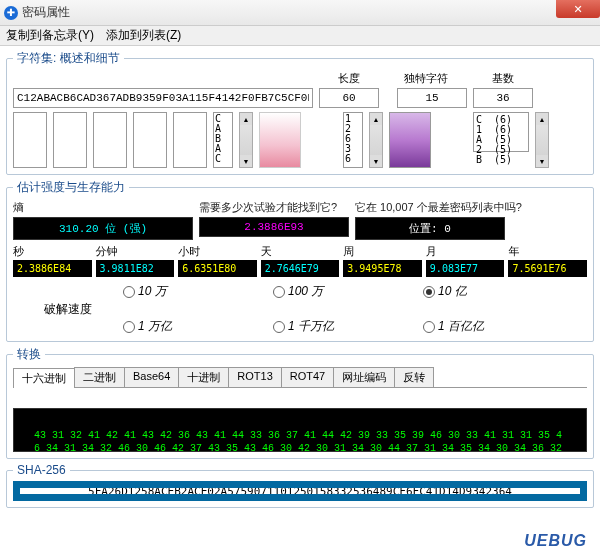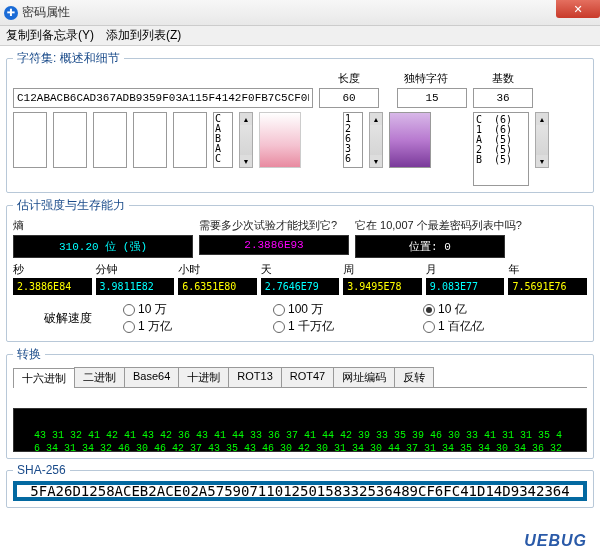--- a/index.html
+++ b/index.html
@@ -23,47 +23,47 @@
 .row2 { display: flex; gap: 6px; margin-top: 4px; align-items: stretch; }
 .small-box { width: 34px; height: 56px; border: 1px solid #999; background: #fff; }
 .list-box { width: 20px; height: 56px; border: 1px solid #999; background: #fff; font-family: monospace; font-size: 10px; padding: 1px; line-height: 10px; overflow: hidden; }
 .scroll-box { width: 14px; height: 56px; background: linear-gradient(#e8e8e8,#d0d0d0); border: 1px solid #aaa; position: relative; }
 .scroll-arrow { position: absolute; left: 0; right: 0; height: 12px; background: #ddd; display: flex; align-items: center; justify-content: center; font-size: 7px; }
 .scroll-arrow.top { top: 0; }
 .scroll-arrow.bot { bottom: 0; }
 .grad-box { width: 42px; height: 56px; }
 .pink-grad { background: linear-gradient(to top, #e88aa0 0%, #f4c2d0 40%, #fff 100%); border: 1px solid #ccc; }
 .purple-grad { background: linear-gradient(to top, #7a3a9a 0%, #b87ad0 50%, #d8b8e8 100%); border: 1px solid #999; }
-.pair-list { width: 56px; height: 74px; border: 1px solid #999; background: #fff; font-family: monospace; font-size: 10px; padding: 2px; line-height: 10px; }
+.pair-list { width: 56px; height: 40px; border: 1px solid #999; background: #fff; font-family: monospace; font-size: 10px; padding: 2px; line-height: 10px; }
 .black-box { background: #000; color: #0f0; font-family: "Courier New", monospace; font-size: 11px; padding: 3px 5px; border: 1px solid #333; }
 .black-box.cyan { color: #0ff; }
 .black-box.magenta { color: #f0f; }
 .black-box.white { color: #fff; }
 .est-row1 { display: flex; gap: 6px; margin-bottom: 4px; }
 .est-col { display: flex; flex-direction: column; gap: 2px; }
 .est-label { font-size: 11px; color: #222; }
 .entropy-box { width: 180px; text-align: center; }
 .trials-box { width: 150px; text-align: center; }
 .time-grid { display: grid; grid-template-columns: repeat(7, 1fr); gap: 4px; margin-top: 4px; }
 .time-cell { }
 .time-label { font-size: 11px; margin-bottom: 1px;}
 .time-val { background: #000; font-family: monospace; font-size: 10px; padding: 3px 4px; }
 .c0 { color: #ff0; }
 .c1 { color: #0ff; }
 .crack-row { display: flex; align-items: center; margin-top: 6px; }
 .crack-label { width: 110px; font-size: 12px; text-align:center;}
-.radio-grid { display: grid; grid-template-columns: repeat(3, 150px); row-gap: 0; }
+.radio-grid { display: grid; grid-template-columns: repeat(3, 150px); row-gap: 18px; font-style: italic; }
 .radio-item { display: flex; align-items: center; gap: 3px; font-size: 12px; }
 .radio-circle { width: 12px; height: 12px; border: 1px solid #666; border-radius: 50%; display: inline-flex; align-items: center; justify-content: center; }
 .radio-dot { width: 6px; height: 6px; background: #333; border-radius: 50%; }
 .tabs { display: flex; border-bottom: 1px solid #999; margin-bottom: 20px; }
 .tab { border: 1px solid #999; border-bottom: none; padding: 2px 8px; font-size: 11px; background: #f0f0f0; margin-right: -1px; position: relative; }
 .tab.active { background: #fff; top: 1px; }
 .hex-area { background: #000; color: #0f0; font-family: "Courier New", monospace; font-size: 10px; padding: 20px; line-height: 13px; word-break: break-all; border: 1px solid #333; height: 44px; overflow: hidden; }
-.sha-input { width: 100%; text-align: center; font-family: monospace; font-size: 14px; border: 4px solid #0369a1; height: 20px; }
+.sha-input { width: 100%; text-align: center; font-family: monospace; font-size: 11px; border: 7px solid #0369a1; height: 20px; }
 .watermark { position: absolute; right: 13px; bottom: 4px; font-size: 16px; font-weight: bold; color: #2a5aa8; font-style: italic; letter-spacing: 1px; }
 </style>
 </head>
 <body>
 
 <div class="titlebar">
   <span class="title-icon">✚</span>
   <span class="title-text">密码属性</span>
   <div class="close-btn">✕</div>
 </div>

